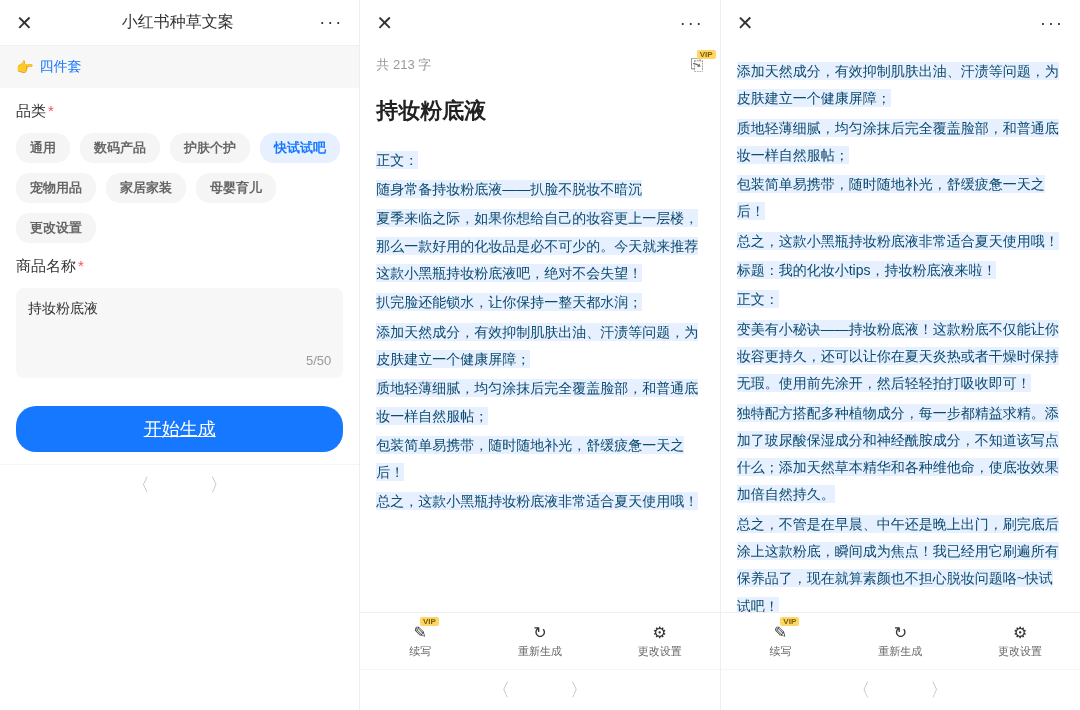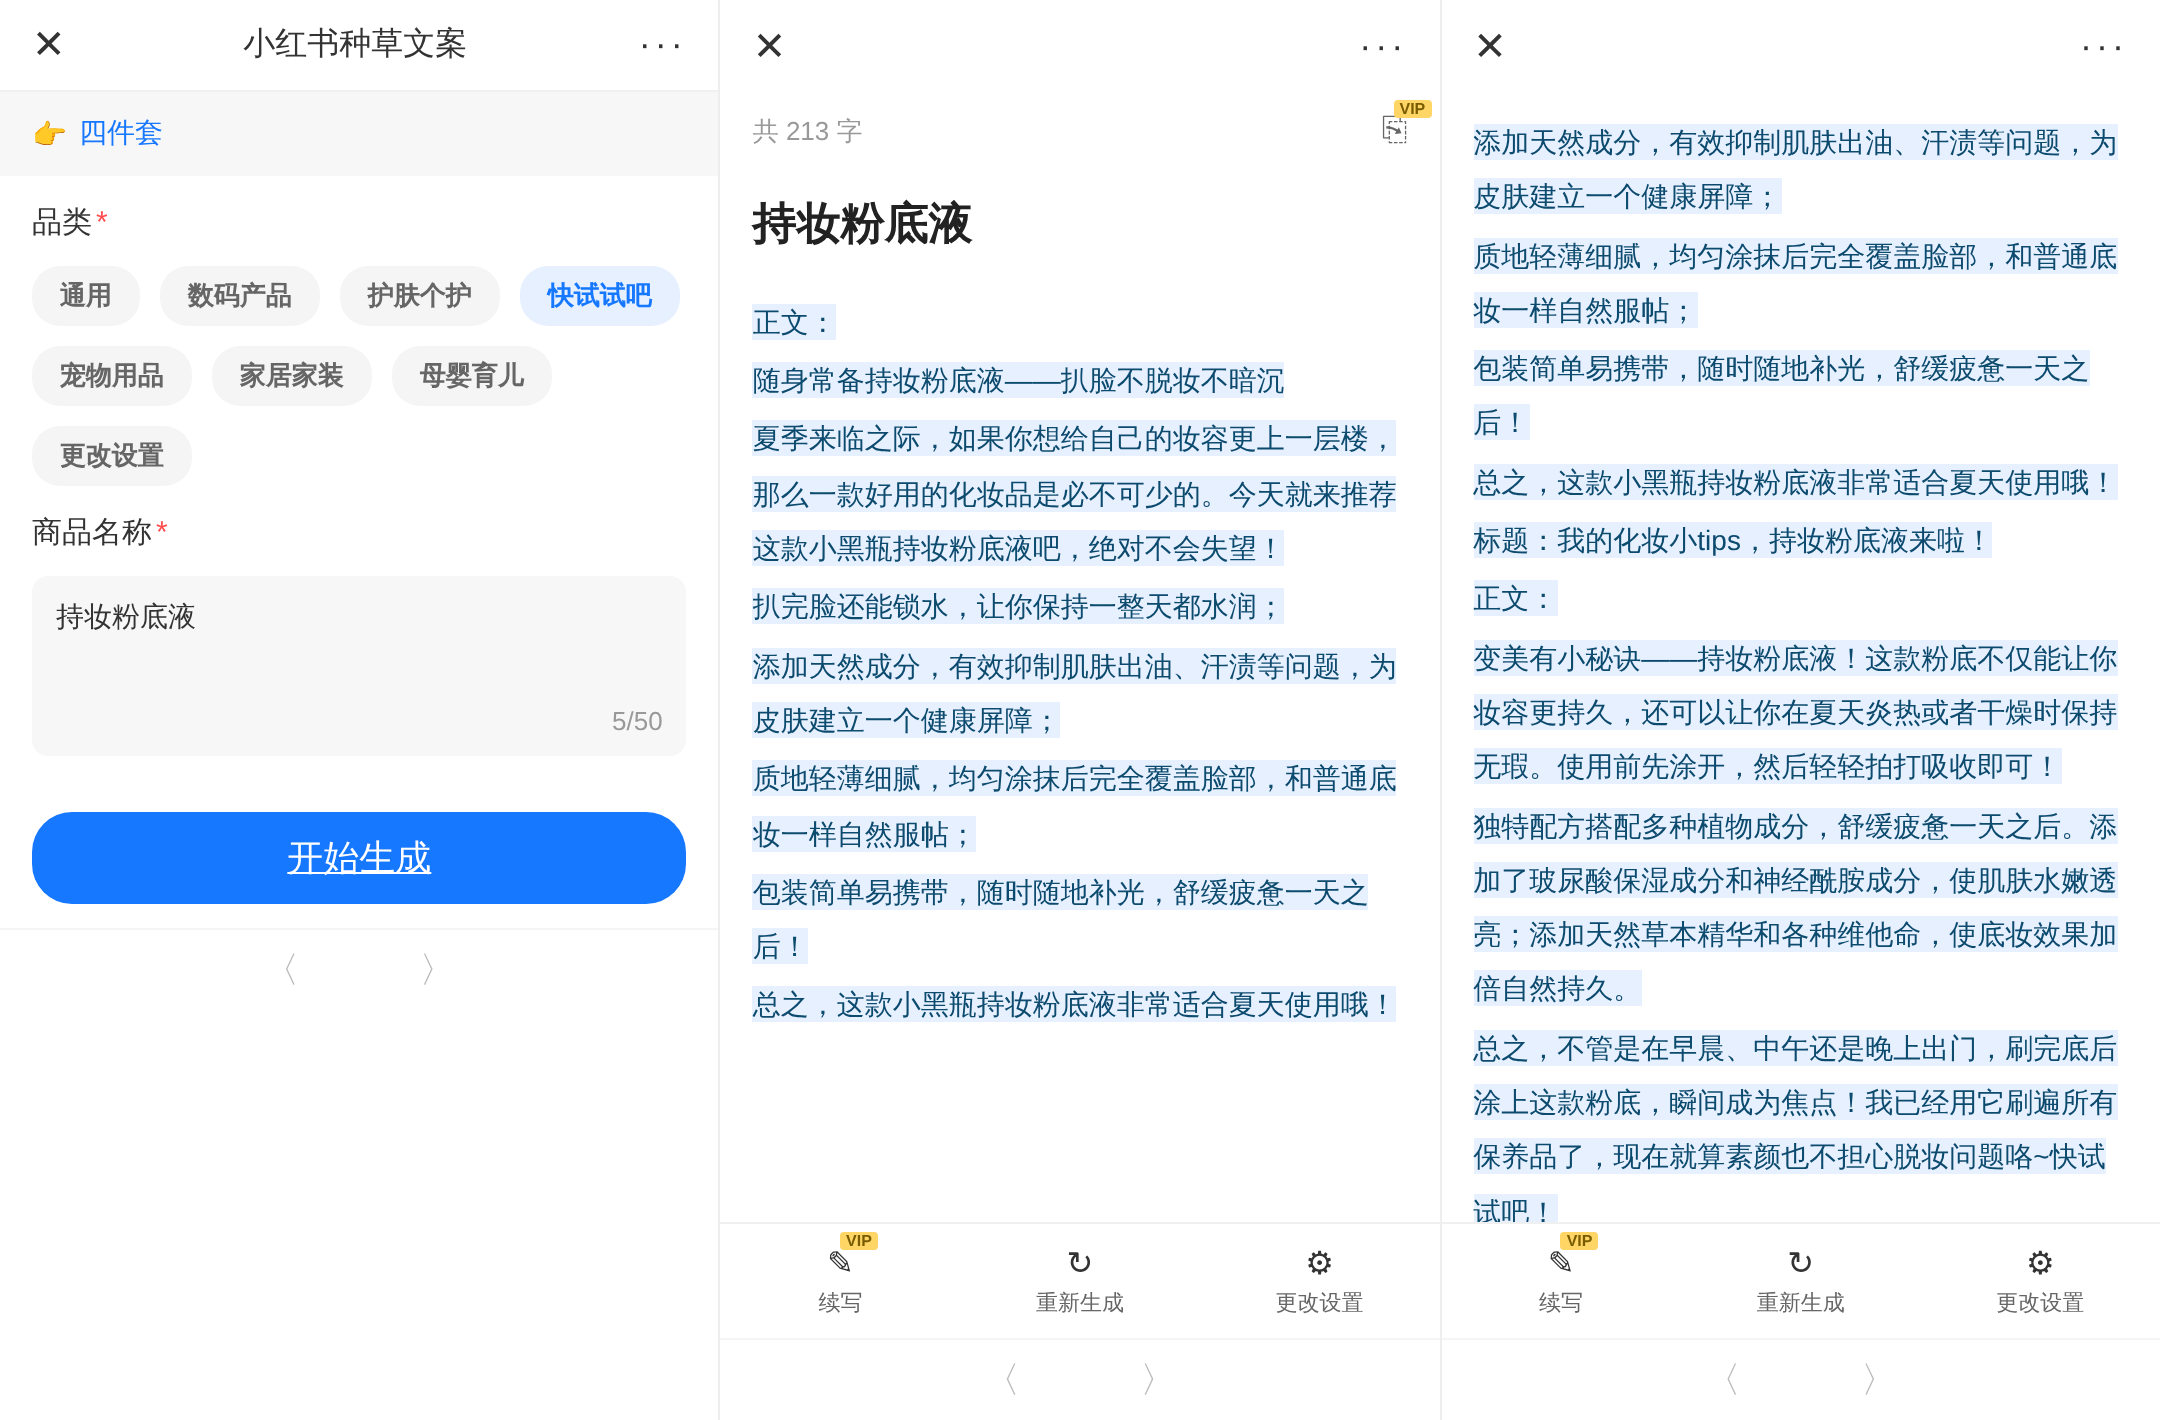--- a/index.html
+++ b/index.html
@@ -164,21 +164,21 @@
 
     <div class="content-area">
       <div id="paras3">
           <div class="content-para"><span class="content-text">添加天然成分，有效抑制肌肤出油、汗渍等问题，为皮肤建立一个健康屏障；</span></div>
           <div class="content-para"><span class="content-text">质地轻薄细腻，均匀涂抹后完全覆盖脸部，和普通底妆一样自然服帖；</span></div>
           <div class="content-para"><span class="content-text">包装简单易携带，随时随地补光，舒缓疲惫一天之后！</span></div>
           <div class="content-para"><span class="content-text">总之，这款小黑瓶持妆粉底液非常适合夏天使用哦！</span></div>
           <div class="content-para"><span class="content-text">标题：我的化妆小tips，持妆粉底液来啦！</span></div>
           <div class="content-para"><span class="content-text">正文：</span></div>
           <div class="content-para"><span class="content-text">变美有小秘诀——持妆粉底液！这款粉底不仅能让你妆容更持久，还可以让你在夏天炎热或者干燥时保持无瑕。使用前先涂开，然后轻轻拍打吸收即可！</span></div>
-          <div class="content-para"><span class="content-text">独特配方搭配多种植物成分，舒缓疲惫一天之后。添加了玻尿酸保湿成分和神经酰胺成分，使肌肤水嫩透亮；添加天然草本精华和各种维他命，使底妆效果加倍自然持久。</span></div>
+          <div class="content-para"><span class="content-text">独特配方搭配多种植物成分，每一步都精益求精。添加了玻尿酸保湿成分和神经酰胺成分，不知道该写点什么；添加天然草本精华和各种维他命，使底妆效果加倍自然持久。</span></div>
           <div class="content-para"><span class="content-text">总之，不管是在早晨、中午还是晚上出门，刷完底后涂上这款粉底，瞬间成为焦点！我已经用它刷遍所有保养品了，现在就算素颜也不担心脱妆问题咯~快试试吧！</span></div>
         </div>
     </div>
 
     <div class="action-bar">
       <div class="action-item">
         <span class="action-icon">✎<span class="vip-badge">VIP</span></span>
         <span class="action-label">续写</span>
       </div>
       <div class="action-item">

